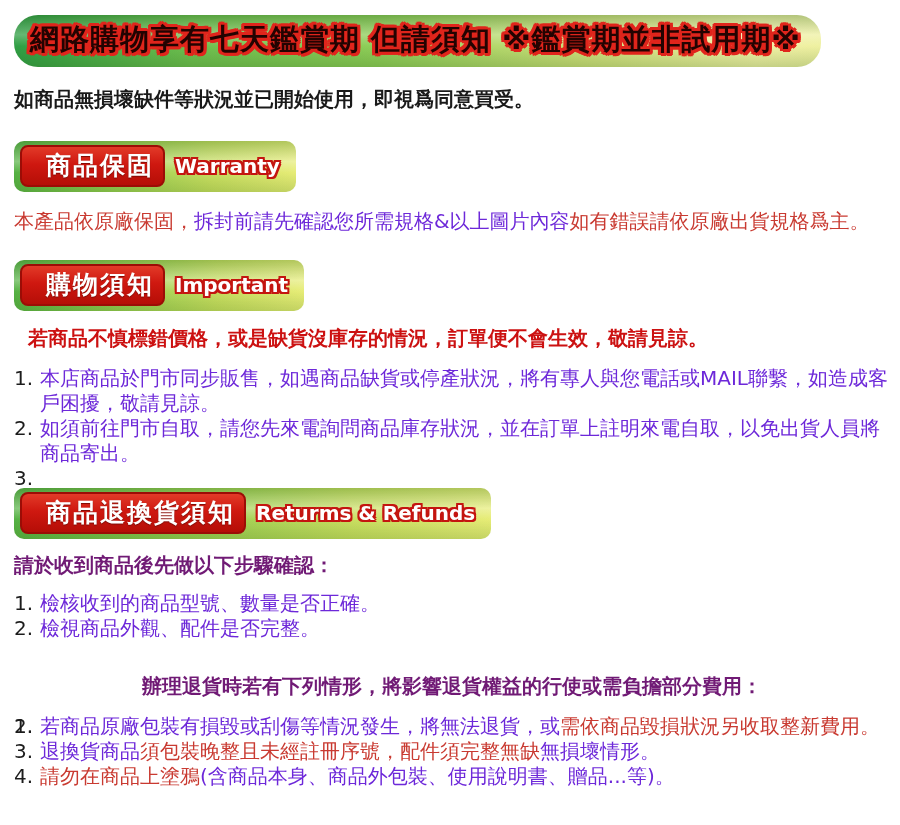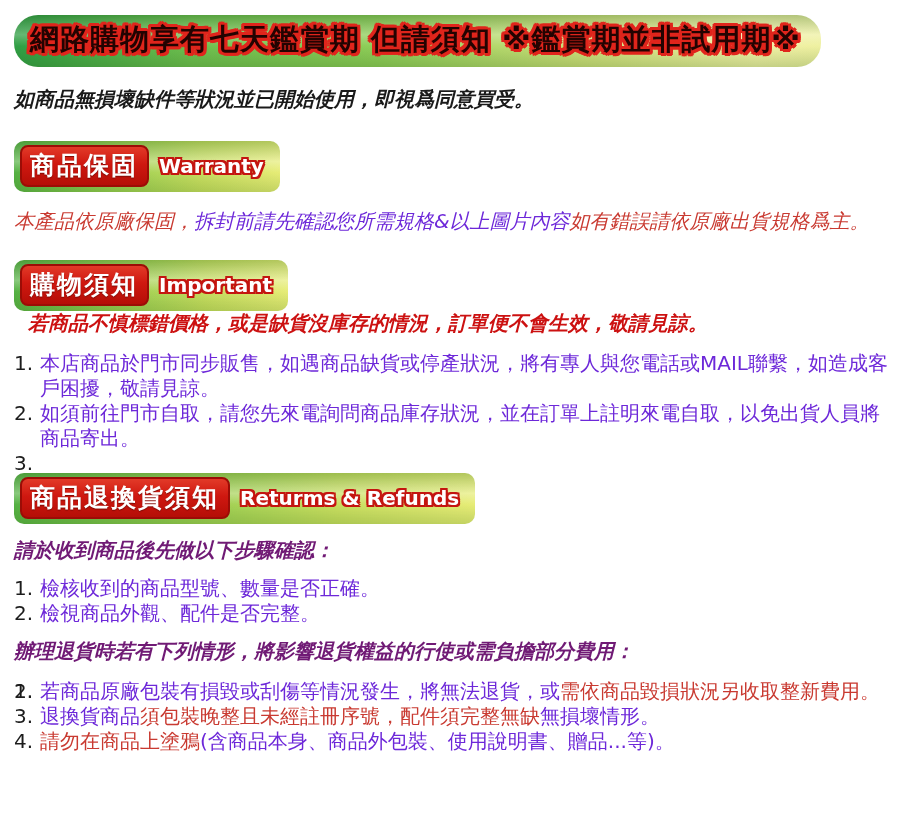--- a/index.html
+++ b/index.html
@@ -22,21 +22,21 @@
     color:#230301;
     text-shadow:
       -3px -2px 0 #e0251c,  3px -2px 0 #e0251c,
       -3px  2px 0 #e0251c,  3px  2px 0 #e0251c,
       -3px  0   0 #e0251c,  3px  0   0 #e0251c,
        0   -3px 0 #e0251c,  0    3px 0 #e0251c,
       -2px -3px 0 #e0251c,  2px  3px 0 #e0251c;
   }
 
   
-  .line { font-size:20px; line-height:25px; width:876px;font-style:italic; }
+  .line { font-size:20px; line-height:25px; width:876px; }
   .bold { font-weight:bold; color:#701a75; }
   .c-black { color:#6d28d9; }
   .c-red   { color:#c93a31; }
   .warn    { color:#cc1111; font-weight:bold; }
 
   .intro-line { margin-top:20px; font-weight:bold; color:#1a1a1a; }
 
   
   .badge {
     display:inline-flex;
@@ -46,21 +46,21 @@
     border-radius:10px;
     padding:4px 16px 5px 6px;
     background:
       linear-gradient(180deg, rgba(30,90,20,.25) 0%, rgba(255,255,255,.3) 40%, rgba(255,255,255,0) 62%, rgba(60,110,20,.2) 100%),
       linear-gradient(90deg, #55b144 0%, #93cb50 35%, #c8de60 70%, #e6ec76 100%);
   }
   .badge-red-box {
     background:linear-gradient(180deg, #e23a28 0%, #cf1810 45%, #b50e07 100%);
     border:2px solid #9c0c06;
     border-radius:8px;
-    padding:2px 9px 3px 8px;
+    padding:2px 9px 3px 24px;
     color:#ffffff;
     font-weight:bold;
     font-size:25px;
     letter-spacing:2px;
     white-space:nowrap;
     text-shadow:0 1px 1px #7e0a05;
   }
   .badge-en {
     color:#ffffff;
     font-weight:bold;
@@ -96,42 +96,42 @@
   </div>
 
   <div class="line" style="margin-top:17px;"><span class="c-red">本產品依原廠保固，</span><span class="c-black">拆封前請先確認您所需規格&amp;以上圖片內容</span><span class="c-red">如有錯誤請依原廠出貨規格爲主。</span></div>
 
   
   <div class="badge" style="margin-top:26px;">
     <span class="badge-red-box">購物須知</span>
     <span class="badge-en">Important</span>
   </div>
 
-  <div class="line warn" style="margin-left:14px; width:860px;">若商品不慎標錯價格，或是缺貨沒庫存的情況，訂單便不會生效，敬請見諒。</div>
+  <div class="line warn" style="margin-top:15px; margin-left:14px; width:860px;">若商品不慎標錯價格，或是缺貨沒庫存的情況，訂單便不會生效，敬請見諒。</div>
 
   <div class="numlist" style="margin-top:15px;">
       <div class="li"><span class="num">1.</span><span><span class="c-black">本店商品於門市同步販售，如遇商品缺貨或停產狀況，將有專人與您電話或MAIL聯繫，如造成客戶困擾，敬請見諒。</span></span></div>
       <div class="li"><span class="num">2.</span><span><span class="c-black">如須前往門市自取，請您先來電詢問商品庫存狀況，並在訂單上註明來電自取，以免出貨人員將商品寄出。</span></span></div>
       <div class="li"><span class="num">3.</span></div>
     </div>
 
   
   <div class="badge" style="margin-top:22px;">
     <span class="badge-red-box">商品退換貨須知</span>
     <span class="badge-en">Returms &amp; Refunds</span>
   </div>
 
   <div class="line bold" style="margin-top:14px;">請於收到商品後先做以下步驟確認：</div>
 
   <div class="numlist" style="margin-top:13px;">
       <div class="li"><span class="num">1.</span><span><span class="c-black">檢核收到的商品型號、數量是否正確。</span></span></div>
       <div class="li"><span class="num">2.</span><span><span class="c-black">檢視商品外觀、配件是否完整。</span></span></div>
     </div>
 
-  <div class="line bold" style="margin-top:13px;">辦理退貨時若有下列情形，將影響退貨權益的行使或需負擔部分費用：</div>
+  <div class="line bold" style="margin-top:33px;text-align:center;">辦理退貨時若有下列情形，將影響退貨權益的行使或需負擔部分費用：</div>
 
   <div class="numlist" style="margin-top:15px;">
       <div class="li"><span class="num">1.</span></div>
       <div class="li"><span class="num">2.</span><span><span class="c-black">若商品原廠包裝有損毀或刮傷等情況發生，將無法退貨，或</span><span class="c-red">需依商品毀損狀況另收取整新費用。</span></span></div>
       <div class="li"><span class="num">3.</span><span><span class="c-black">退換貨商品</span><span class="c-red">須包裝晚整且未經註冊序號，配件須完整無缺</span><span class="c-black">無損壞情形。</span></span></div>
       <div class="li"><span class="num">4.</span><span><span class="c-red">請勿在商品上塗鴉</span><span class="c-black">(含商品本身、商品外包裝、使用說明書、贈品...等)。</span></span></div>
     </div>
 
 </div>
 

